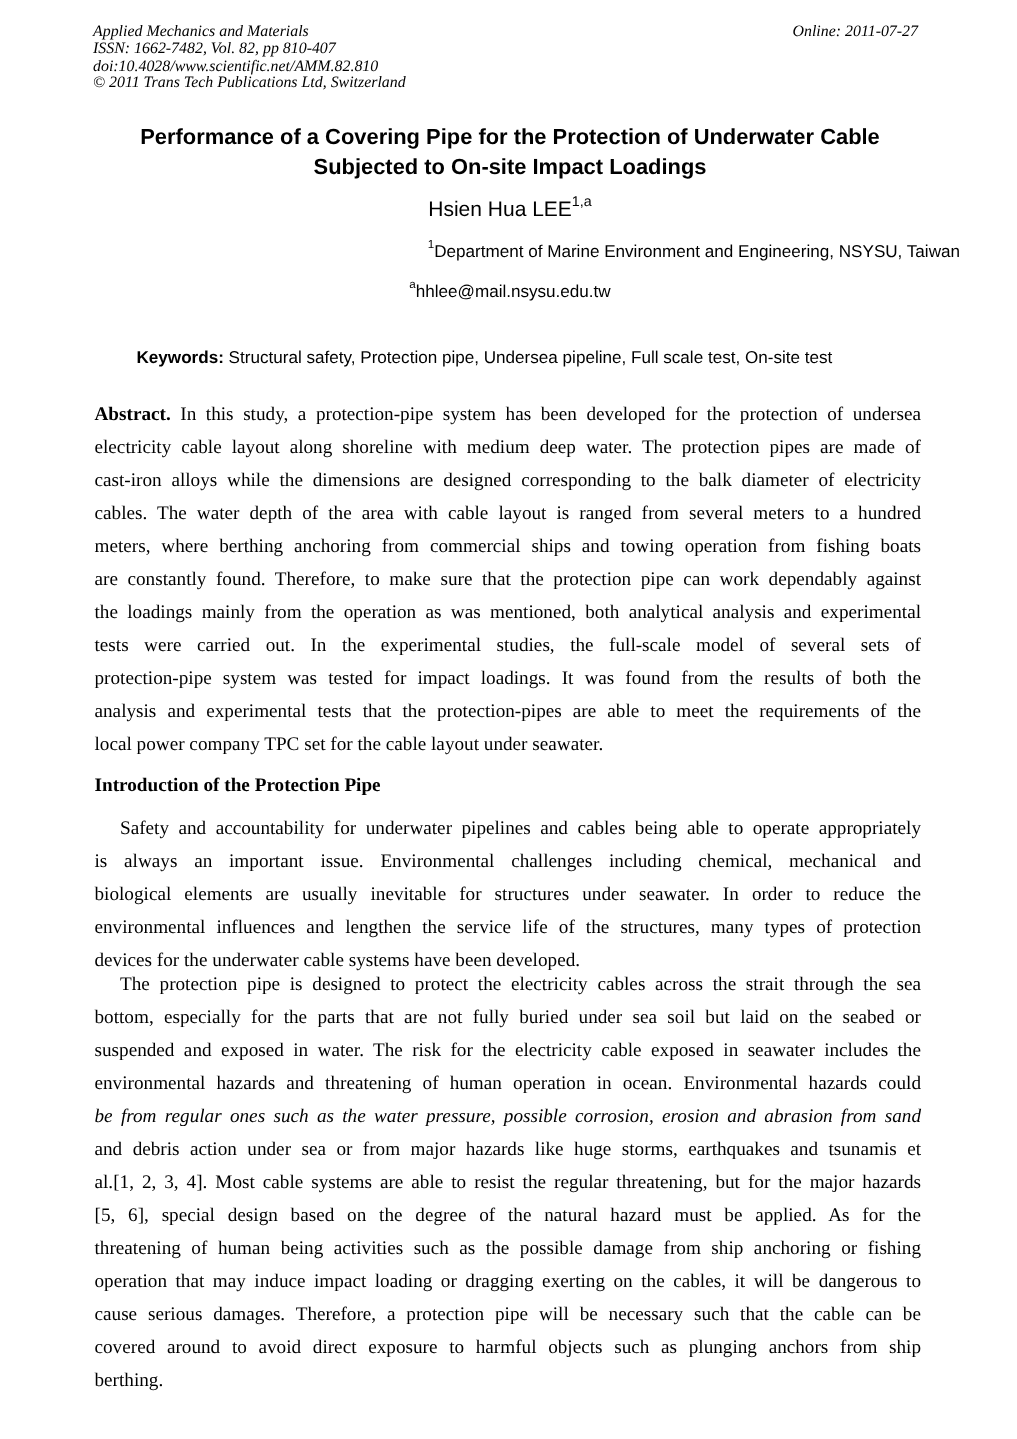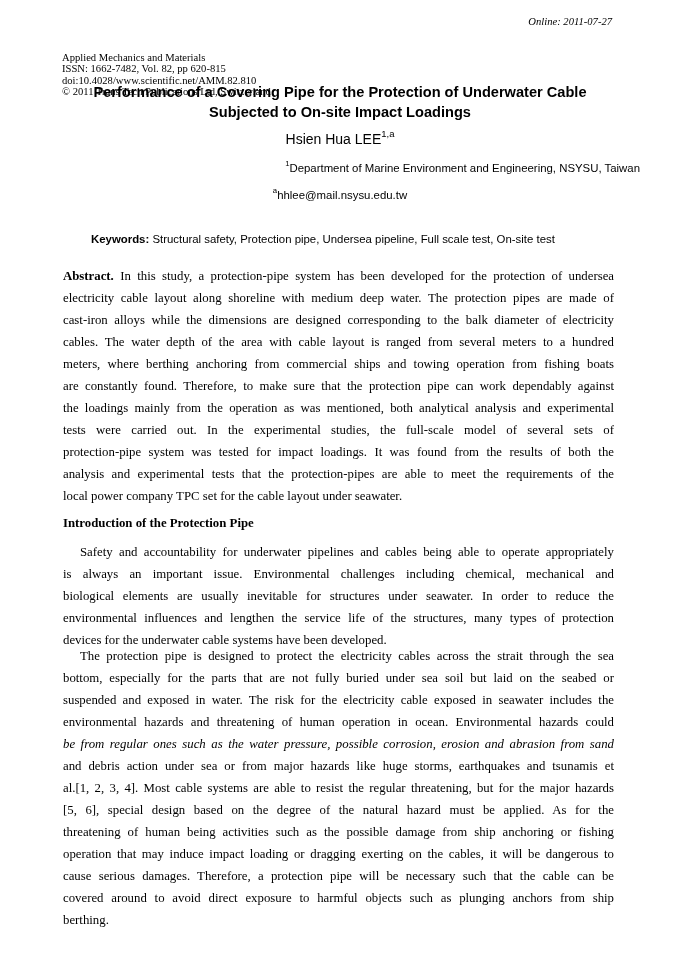--- a/index.html
+++ b/index.html
@@ -1,40 +1,40 @@
 <!DOCTYPE html>
 <html><head>
 <meta charset="utf-8">
 <style>
   html, body { margin: 0; padding: 0; background: #ffffff; }
   body { width: 678px; height: 959px; position: relative; overflow: hidden; color: #000; }
   .serif { font-family: "Liberation Serif", "DejaVu Serif", serif; }
   .sans { font-family: Liberation Sans, sans-serif; }
-  .hdr { position: absolute; left: 62px; top: 16px; font-size: 10.6px; line-height: 11.4px; margin-top: 36px; }
+  .hdr { position: absolute; left: 62px; top: 16px; font-style: italic; font-size: 10.6px; line-height: 11.4px; }
   .hdr div { white-space: nowrap; }
   .online { position: absolute; right: 66px; top: 16px; font-style: italic; font-size: 10.6px; line-height: 11.4px; }
   .title { position: absolute; left: 40px; width: 600px; top: 82px; text-align: center; font-weight: bold; font-size: 14.6px; line-height: 20px; }
   .author { position: absolute; left: 40px; width: 600px; top: 131px; text-align: center; font-size: 14px; }
   .affil { position: absolute; left: 40px; width: 600px; top: 162px; text-align: right; font-size: 11.4px; }
   .email { position: absolute; left: 40px; width: 600px; top: 189px; text-align: center; font-size: 11.4px; }
   sup { font-size: 0.68em; line-height: 0; position: relative; top: -0.15em; vertical-align: super; }
   .kw { position: absolute; left: 63px; top: 233px; font-size: 11.4px; white-space: nowrap; }
   .kw b { font-weight: bold; padding-left: 28px; }
   .para { position: absolute; left: 63px; width: 551px; font-size: 12.8px; }
   .line { position: absolute; left: 0; width: 551px; white-space: nowrap; text-align: justify; text-align-last: justify; height: 22px; line-height: 22px; }
   .line.last { text-align-last: left; }
   .line.indent { left: 17px; width: 534px; }
   .sect { position: absolute; left: 63px; top: 516px; font-weight: bold; font-size: 12.8px; }
 </style>
 </head>
 <body>
 
 <div class="hdr serif">
   <div>Applied Mechanics and Materials</div>
-  <div>ISSN: 1662-7482, Vol. 82, pp 620-815</div>
+  <div>ISSN: 1662-7482, Vol. 82, pp 810-407</div>
   <div>doi:10.4028/www.scientific.net/AMM.82.810</div>
   <div>© 2011 Trans Tech Publications Ltd, Switzerland</div>
 </div>
 <div class="online serif">Online: 2011-07-27</div>
 
 <div class="title sans">
   <div>Performance of a Covering Pipe for the Protection of Underwater Cable</div>
   <div>Subjected to On-site Impact Loadings</div>
 </div>
 <div class="author sans">

